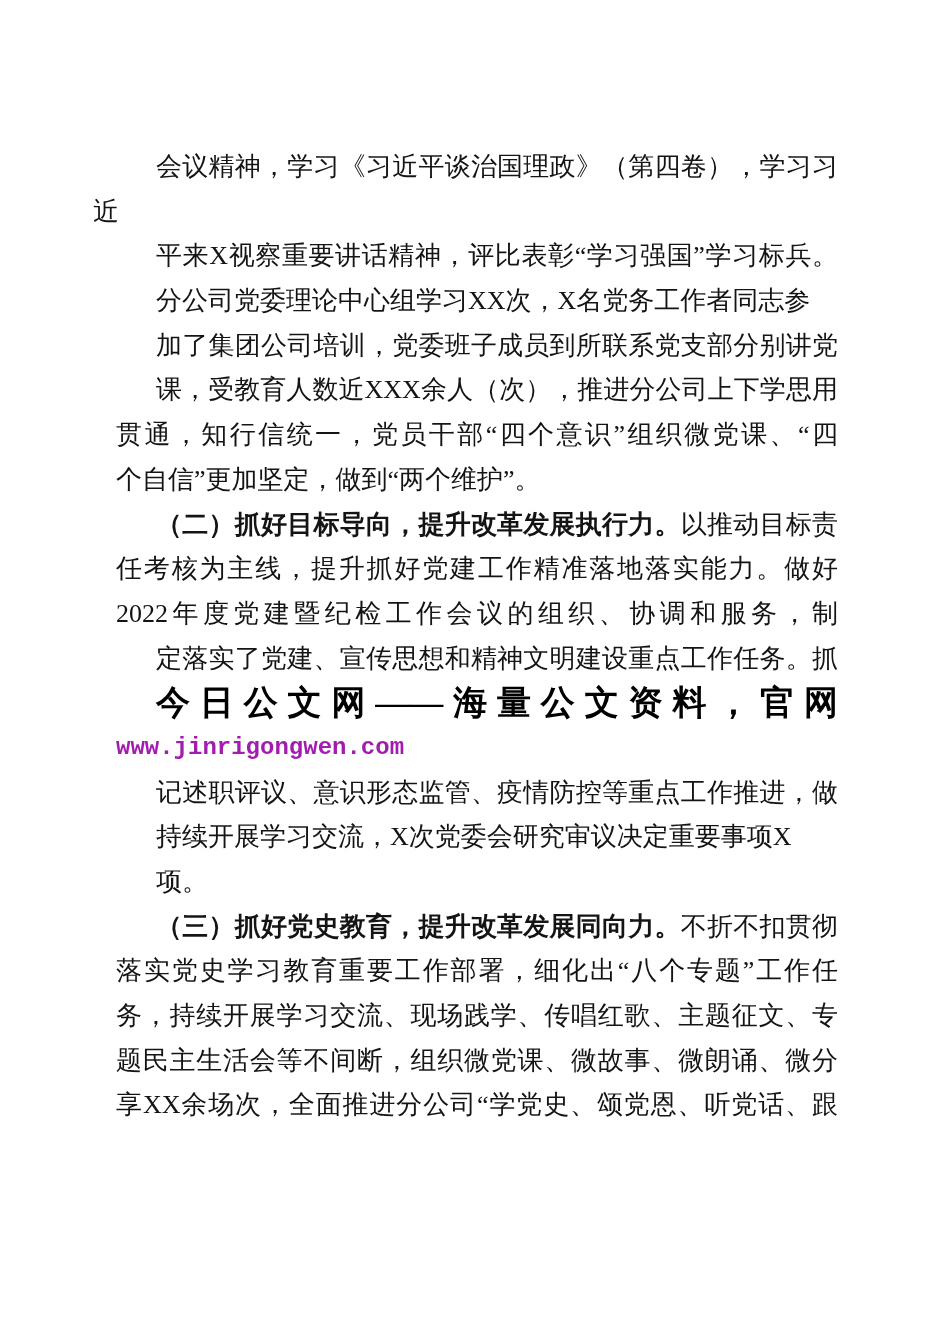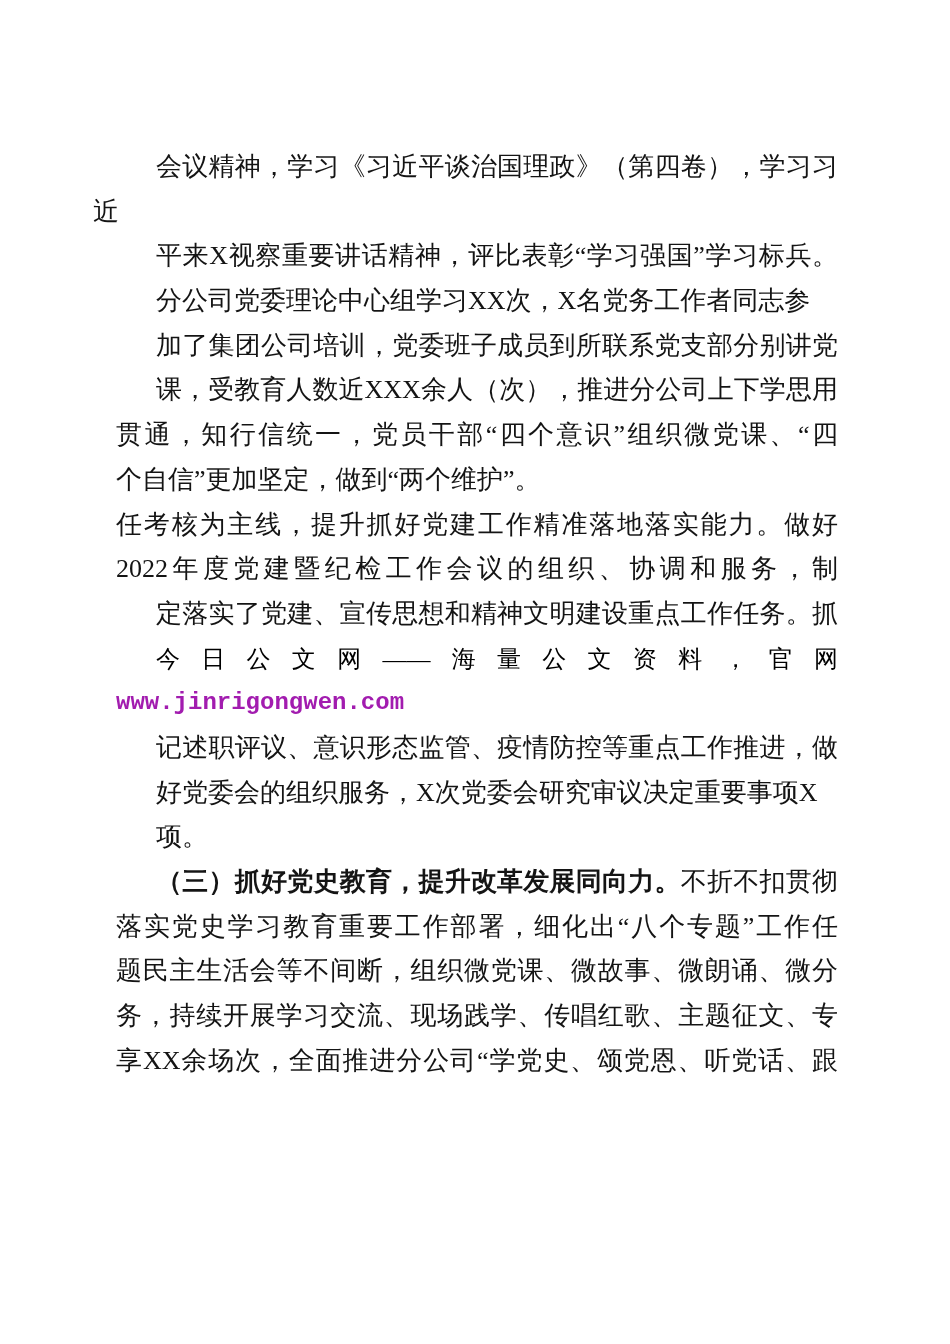--- a/index.html
+++ b/index.html
@@ -33,22 +33,22 @@
   
   .indent { padding-left: 40px; }
   
   .hang { margin-left: -23px; }
   
   .j { text-align: justify; text-align-last: justify; }
   
   .khead { font-weight: 600; }
   
   .wm {
-    font-weight: normal;
-    font-size: 24px;
+    font-weight: bold;
+    font-size: 34px;
     color: #000000;
   }
   
   .url-line {
     font-family: "Liberation Mono", "DejaVu Sans Mono", monospace;
     font-weight: bold;
     font-size: 24px;
     color: #a21caf;
   }
 </style>
@@ -67,42 +67,43 @@
     <div class="line indent"><span>分公司党委理论中心组学习XX次，X名党务工作者同志参</span></div>
 
     <div class="line indent j"><span>加了集团公司培训，党委班子成员到所联系党支部分别讲党</span></div>
 
     <div class="line indent j"><span>课，受教育人数近XXX余人（次），推进分公司上下学思用</span></div>
 
     <div class="line j"><span>贯通，知行信统一，党员干部“四个意识”组织微党课、“四</span></div>
 
     <div class="line"><span>个自信”更加坚定，做到“两个维护”。</span></div>
 
+    <div class="line indent j"><span class="khead">（二）抓好目标导向，提升改革发展执行力。</span><span>以推动目标责</span></div>
 
     <div class="line j"><span>任考核为主线，提升抓好党建工作精准落地落实能力。做好</span></div>
 
     <div class="line j"><span>2022年度党建暨纪检工作会议的组织、协调和服务，制</span></div>
 
     <div class="line indent j"><span>定落实了党建、宣传思想和精神文明建设重点工作任务。抓</span></div>
 
     <div class="line indent j wm"><span>今日公文网——海量公文资料，官网</span></div>
 
     <div class="line url-line"><span>www.jinrigongwen.com</span></div>
 
 
     <div class="line indent j"><span>记述职评议、意识形态监管、疫情防控等重点工作推进，做</span></div>
 
-    <div class="line indent"><span>好党委会的组织服务，X次党委会研究审议决定重要事项X</span></div>
+    <div class="line indent"><span>持续开展学习交流，X次党委会研究审议决定重要事项X</span></div>
 
     <div class="line indent"><span>项。</span></div>
 
     <div class="line indent j"><span class="khead">（三）抓好党史教育，提升改革发展同向力。</span><span>不折不扣贯彻</span></div>
 
     <div class="line j"><span>落实党史学习教育重要工作部署，细化出“八个专题”工作任</span></div>
 
+    <div class="line j"><span>务，持续开展学习交流、现场践学、传唱红歌、主题征文、专</span></div>
+
     <div class="line j"><span>题民主生活会等不间断，组织微党课、微故事、微朗诵、微分</span></div>
-
-    <div class="line j"><span>务，持续开展学习交流、现场践学、传唱红歌、主题征文、专</span></div>
 
     <div class="line j"><span>享XX余场次，全面推进分公司“学党史、颂党恩、听党话、跟</span></div>
 
   </div>
 </div>
 
 </body></html>

